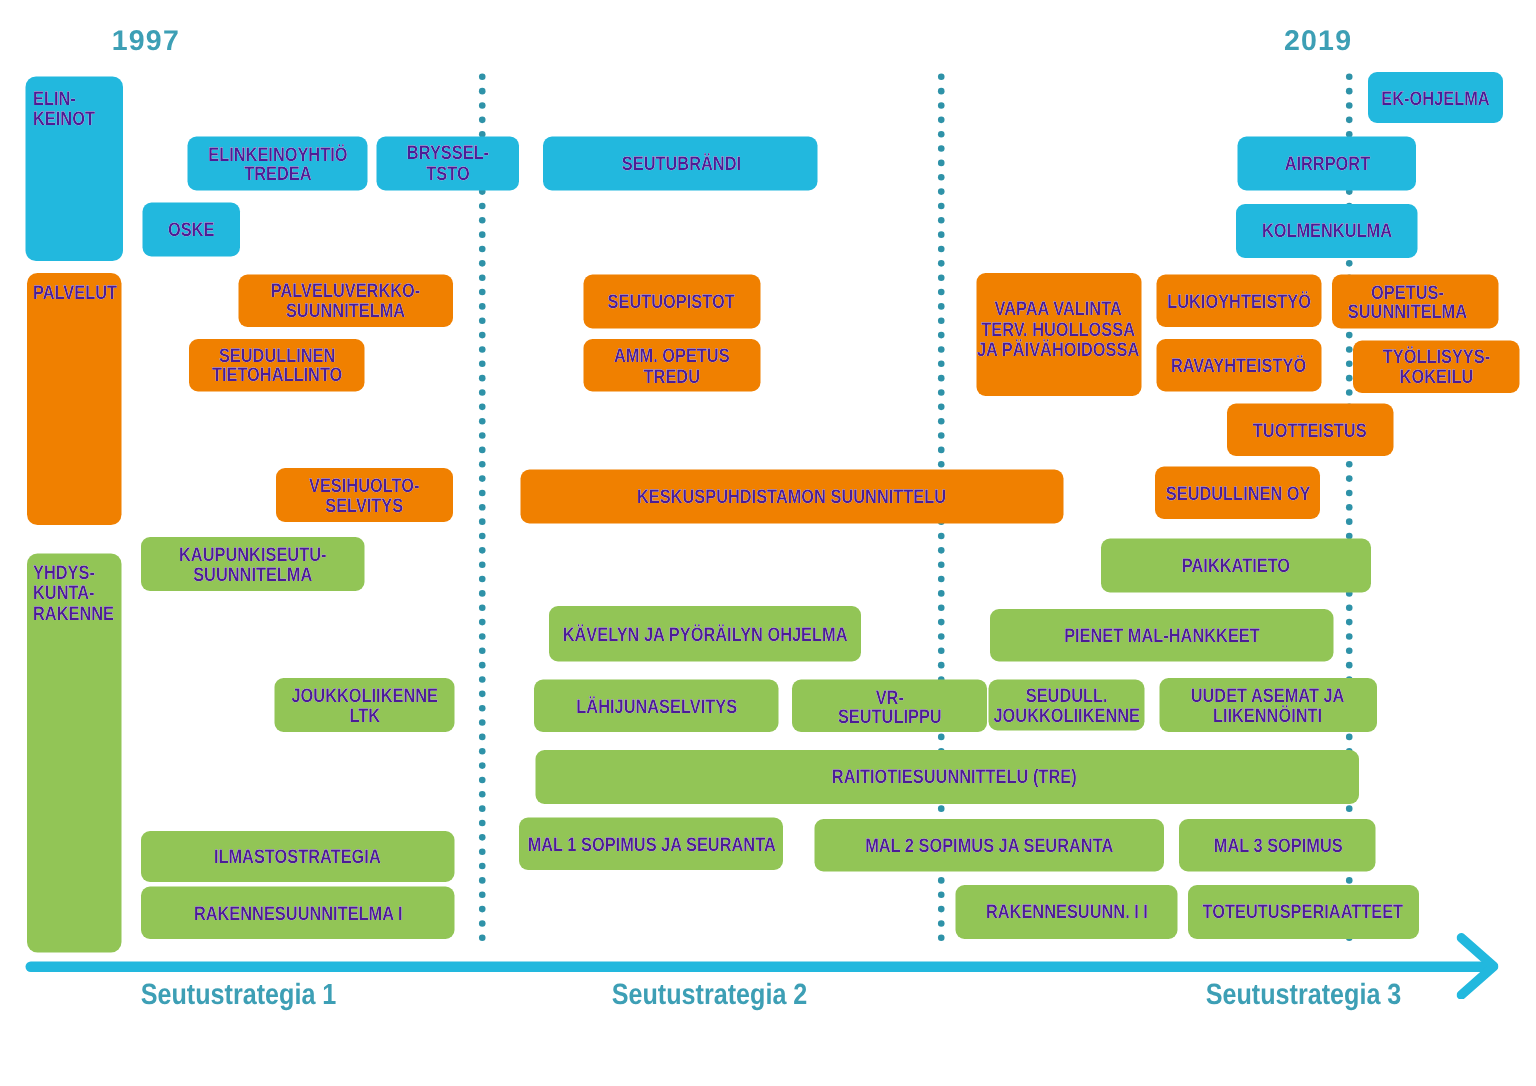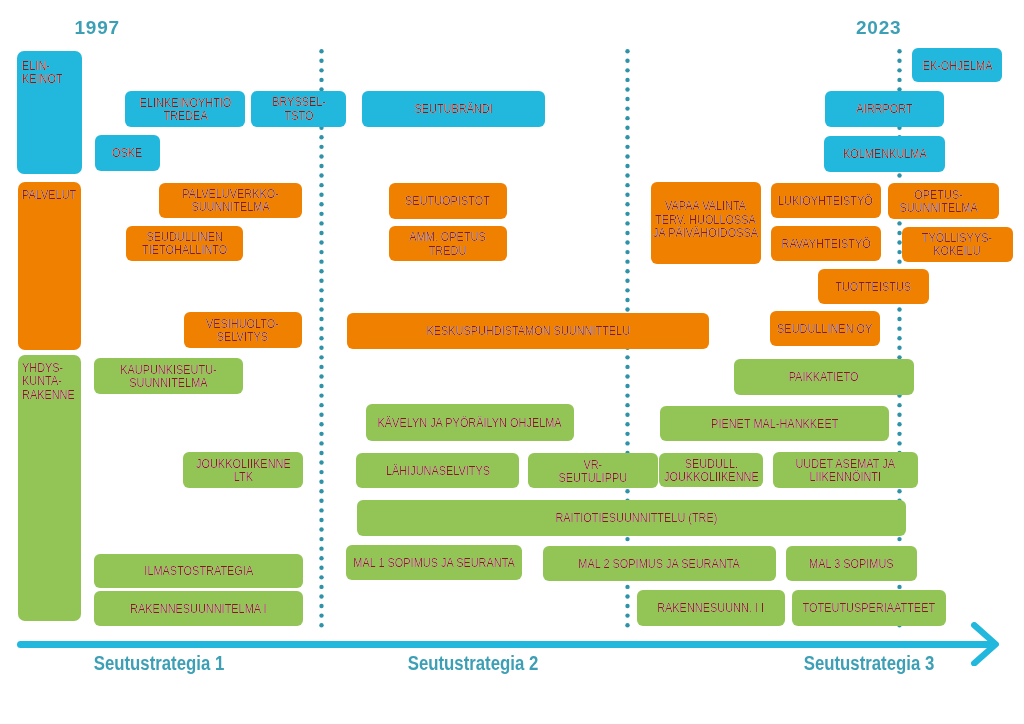--- a/index.html
+++ b/index.html
@@ -1,20 +1,20 @@
 <!DOCTYPE html>
 <html><head>
 <meta charset="utf-8">
 <title>Seutustrategia roadmap 2005-2015</title>
 <style>
 html,body{margin:0;padding:0;background:#ffffff;}
 body{width:1024px;height:724px;font-family:"Liberation Sans",sans-serif;overflow:hidden;}
 #stage{position:relative;width:1024px;height:724px;background:#ffffff;}
 .box{position:absolute;box-sizing:border-box;display:flex;align-items:center;justify-content:center;
-     text-align:center;color:#7f1d1d;font-weight:normal;border-radius:6px;}
+     text-align:center;color:#4c1d95;font-weight:bold;border-radius:6px;}
 .box > .t{display:block;white-space:pre;font-size:13px;line-height:13.2px;
      transform:scaleX(0.84);transform-origin:center center;
      text-shadow:0 0 0.4px #ffffff, 0 0 0.4px #ffffff;}
 .cat{justify-content:flex-start;align-items:flex-start;text-align:left;border-radius:7px;}
 .cat > .t{transform-origin:left center;}
 .divider{position:absolute;}
 .yearlabel{position:absolute;color:#3d9fb5;font-weight:bold;font-size:19px;letter-spacing:0.8px;white-space:nowrap;}
 .strat{position:absolute;color:#3d9fb5;font-weight:bold;font-size:19.5px;text-align:center;white-space:nowrap;
      transform:translateX(-50%) scaleX(0.86);transform-origin:center top;}
 #axisline{position:absolute;border-radius:4px;}
@@ -211,32 +211,32 @@
         <circle cx="3.5" cy="548.50" r="2.2" fill="#2e92a8"></circle>
         <circle cx="3.5" cy="558.07" r="2.2" fill="#2e92a8"></circle>
         <circle cx="3.5" cy="567.63" r="2.2" fill="#2e92a8"></circle>
         <circle cx="3.5" cy="577.20" r="2.2" fill="#2e92a8"></circle>
       </svg></div>
   <div id="axisline" style="left:17.00px;top:640.50px;width:978.00px;height:7.00px;background:#22b8de"></div>
   <div id="axishead" style="left:971.30px;top:621.75px;width:28.00px;height:44.50px"><svg width="28.00" height="44.50" viewBox="0 0 28.00 44.50">
         <path d="M3.2 3.2 L24.8 22.25 L3.2 41.30" fill="none" stroke="#22b8de" stroke-width="6.3" stroke-linecap="round" stroke-linejoin="round"></path>
       </svg></div>
   <div class="yearlabel" style="left:74.50px;top:16.50px">1997</div>
-  <div class="yearlabel" style="left:856.00px;top:16.50px">2023</div>
+  <div class="yearlabel" style="left:856.00px;top:16.50px">2019</div>
   <div class="strat" style="left:158.50px;top:651.50px">Seutustrategia 1</div>
   <div class="strat" style="left:473.00px;top:651.50px">Seutustrategia 2</div>
   <div class="strat" style="left:868.50px;top:651.50px">Seutustrategia 3</div>
   <div class="box cat" style="left:17.30px;top:50.70px;width:64.60px;height:123.20px;background:#22b8de">
       <span class="t" style="margin-left:5.00px;margin-top:8.50px">ELIN-
 KEINOT</span>
     </div>
   <div class="box cat" style="left:17.70px;top:182.10px;width:63.10px;height:168.30px;background:#f08000">
       <span class="t" style="margin-left:4.00px;margin-top:5.50px">PALVELUT</span>
     </div>
-  <div class="box cat" style="left:17.80px;top:355px;width:63.50px;height:266.40px;background:#92c556">
+  <div class="box cat" style="left:17.80px;top:369px;width:63.50px;height:266.40px;background:#92c556">
       <span class="t" style="margin-left:4.00px;margin-top:6.20px">YHDYS-
 KUNTA-
 RAKENNE</span>
     </div>
   <div class="box" style="left:912.30px;top:48.10px;width:90px;height:34.40px;background:#22b8de">
       <span class="t">EK-OHJELMA</span>
     </div>
   <div class="box" style="left:125.40px;top:90.90px;width:119.40px;height:36.60px;background:#22b8de">
       <span class="t">ELINKEINOYHTIÖ
 TREDEA</span>

